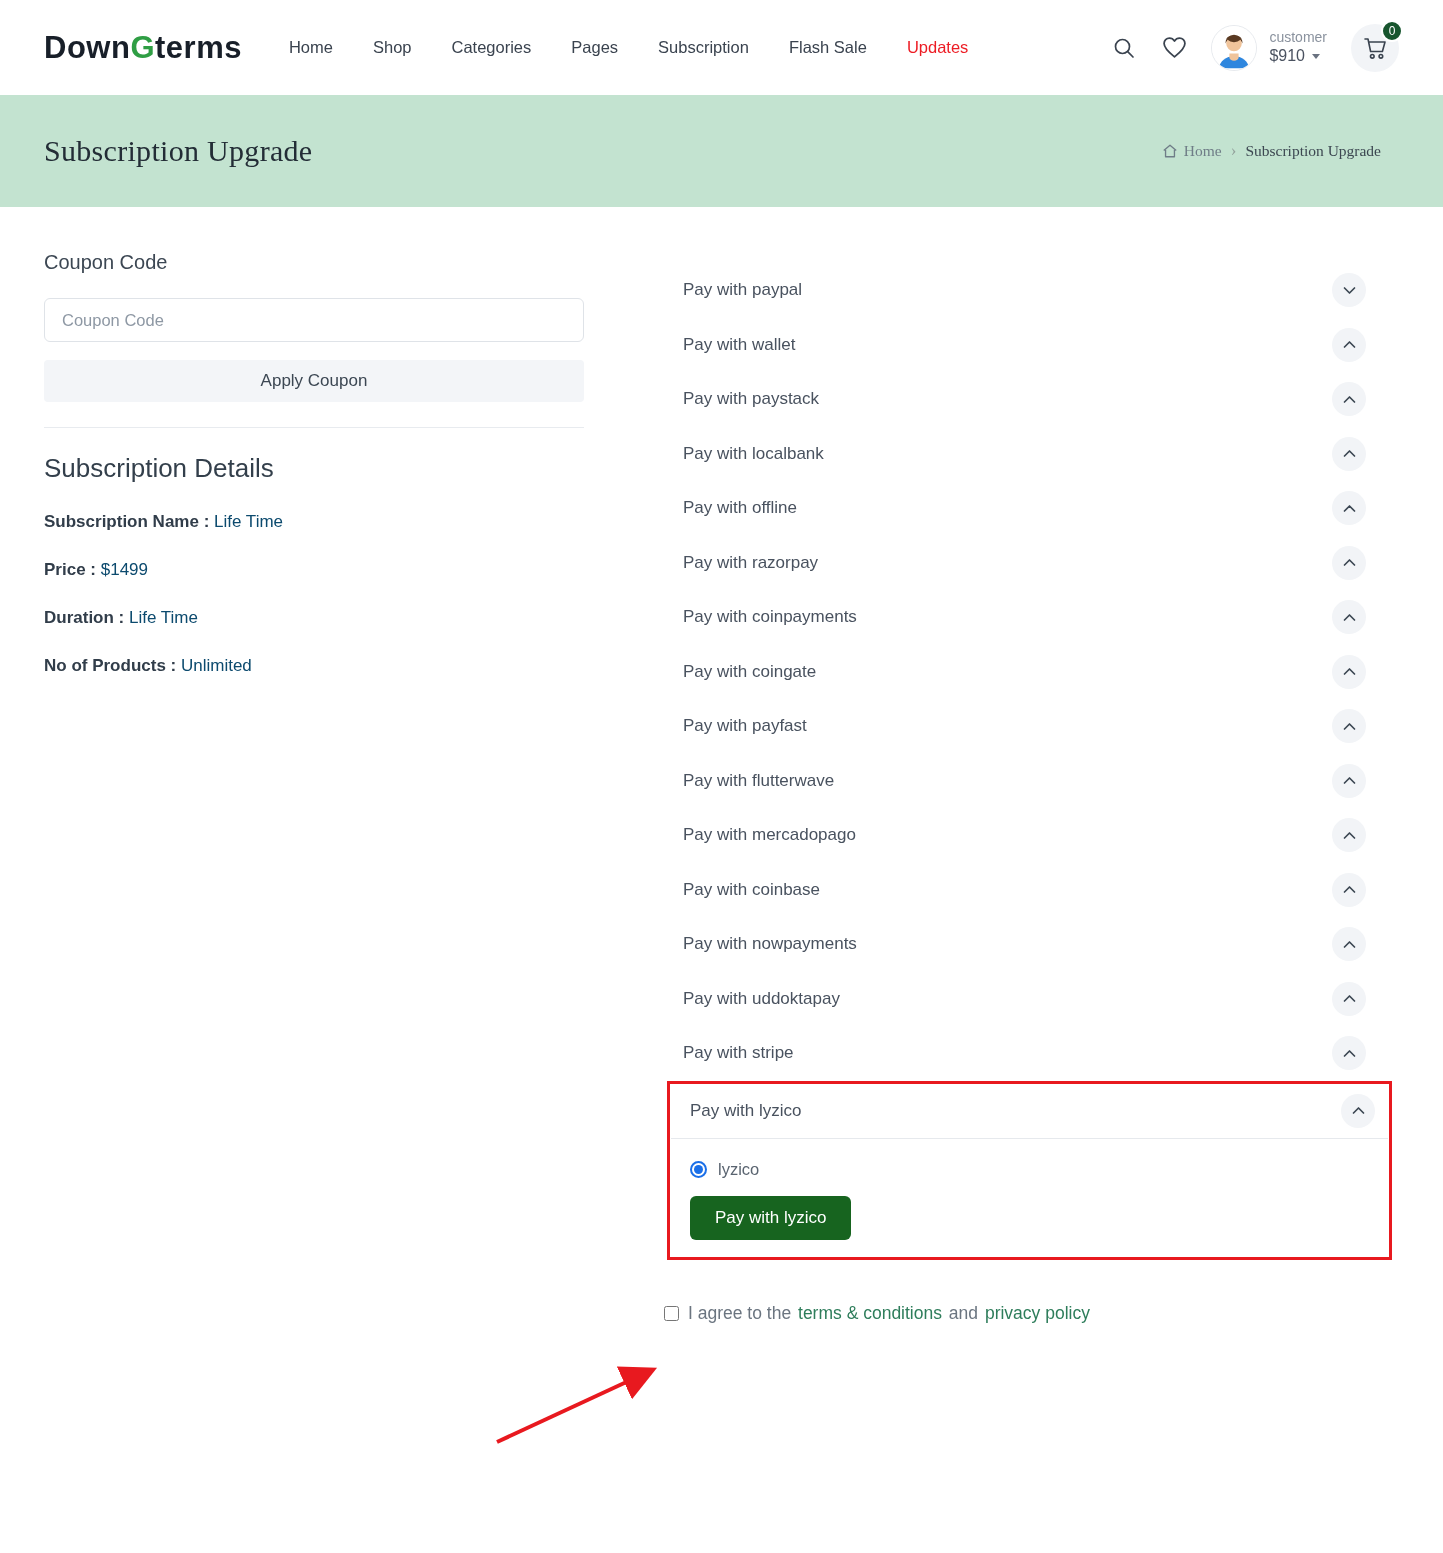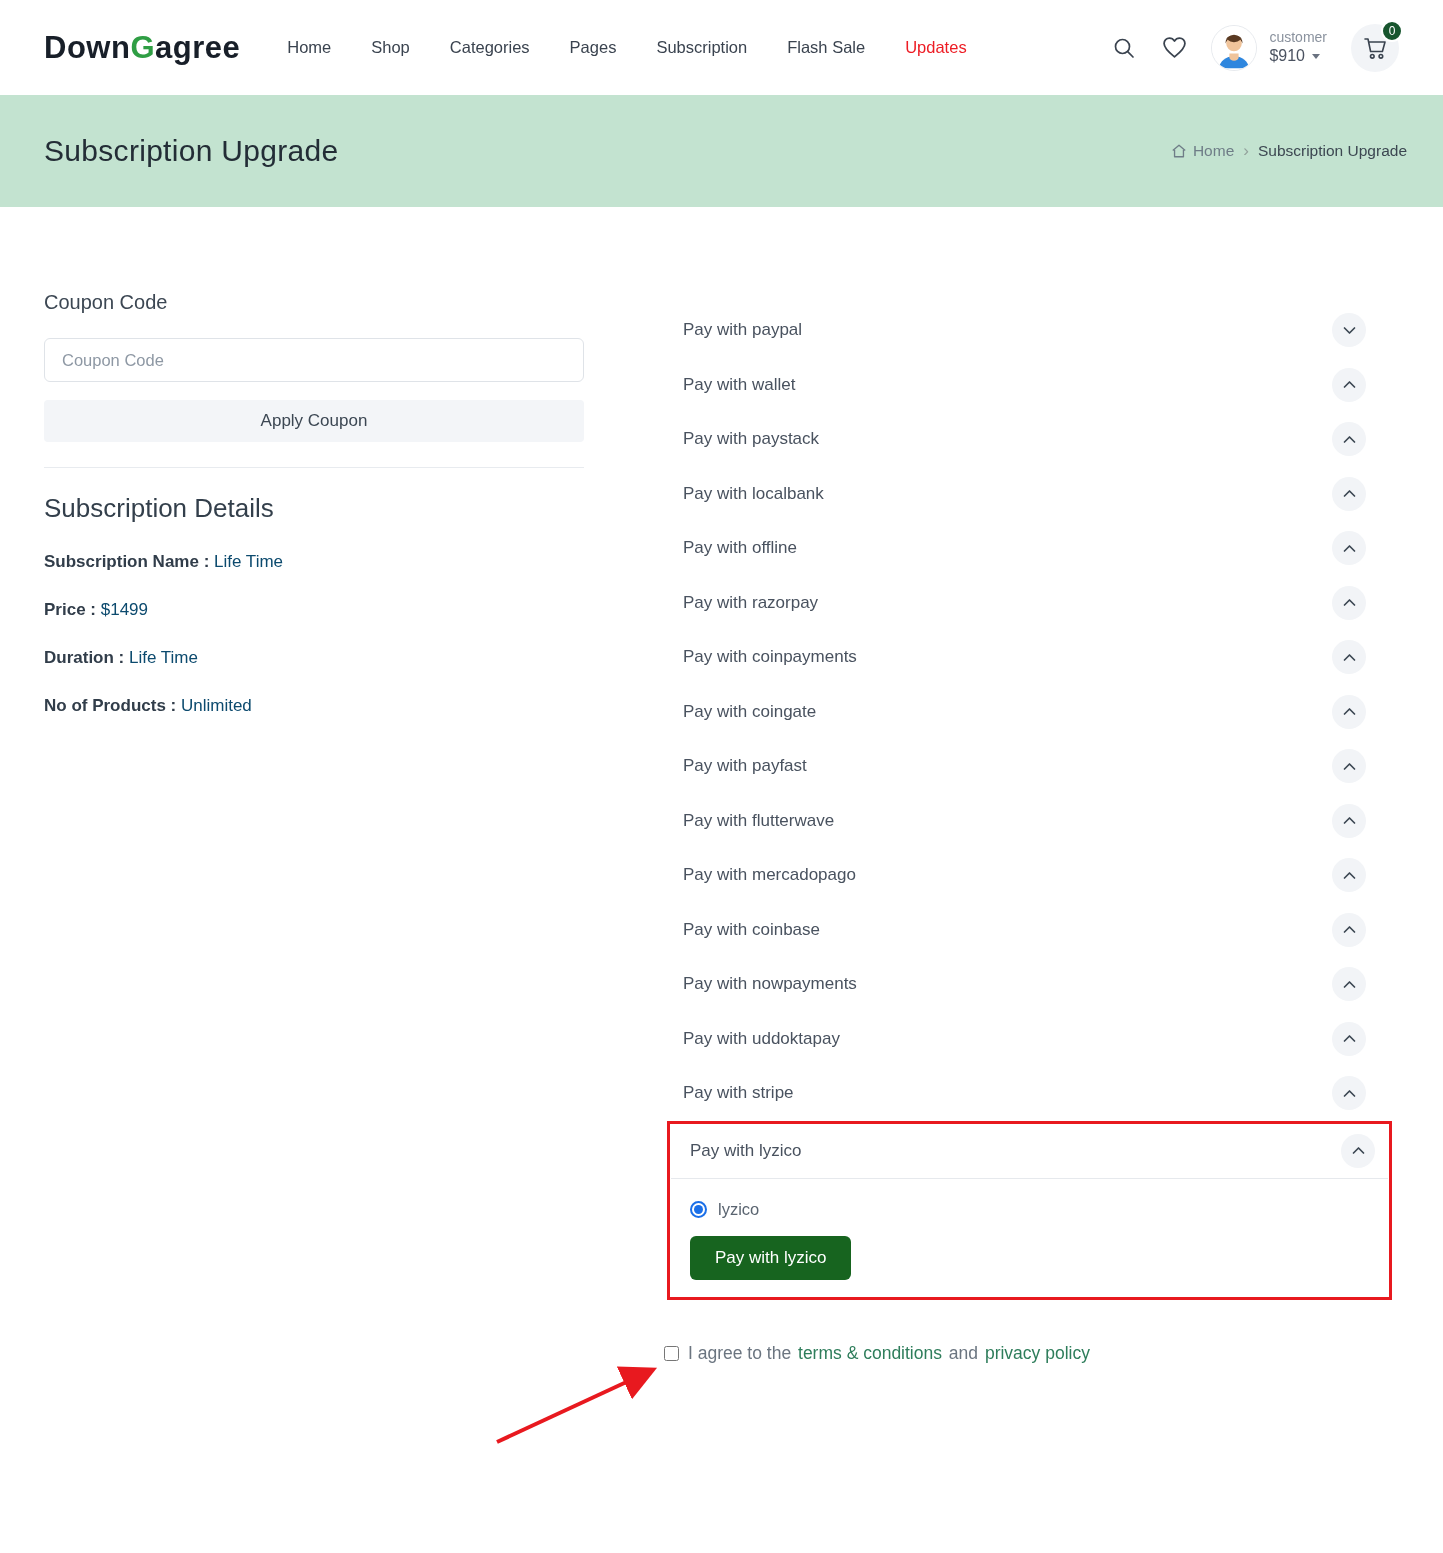--- a/index.html
+++ b/index.html
@@ -20,28 +20,28 @@
   .hicon svg { stroke:#3a434f; }
   .userbox { display:flex; align-items:center; gap:12px; cursor:pointer; }
   .avatar { width:46px; height:46px; border-radius:50%; border:1px solid #e7eaee; background:#fff; overflow:hidden; }
   .usertexts { display:flex; flex-direction:column; line-height:1.25; }
   .uname { font-size:14px; color:#8a929e; }
   .ubal { font-size:16px; color:#4a5260; display:flex; align-items:center; gap:7px; }
   .caret { width:0; height:0; border-left:4px solid transparent; border-right:4px solid transparent; border-top:5px solid #6a7280; display:inline-block; }
   .cartwrap { position:relative; width:48px; height:48px; border-radius:50%; background:#f2f4f7; display:flex; align-items:center; justify-content:center; cursor:pointer; }
   .cart-badge { position:absolute; top:-4px; right:-4px; width:22px; height:22px; border-radius:50%; background:#17552e; color:#fff; font-size:12px; display:flex; align-items:center; justify-content:center; border:2px solid #fff; }
   
-  .banner { height:112px; background:#c3e3d0; display:flex; align-items:center; justify-content:space-between; padding:0 36px 0 44px; }
+  .banner { height:112px; background:#c3e3d0; display:flex; align-items:center; justify-content:space-between; padding:0 62px 0 44px;font-family:Liberation Serif, serif; }
   .banner h1 { font-size:30px; font-weight:500; color:#232d36; letter-spacing:.3px; }
   .crumbs { display:flex; align-items:center; gap:9px; font-size:15.5px; }
   .crumbs .home { color:#6f7d87; text-decoration:none; display:flex; align-items:center; gap:6px; cursor:pointer; }
   .crumbs .sep { color:#93a29c; font-size:17px; }
   .crumbs .cur { color:#3c4751; }
   
-  .main { display:flex; padding:44px 63px 0 44px; gap:79px; align-items:flex-start;margin-top:40px; }
+  .main { display:flex; padding:44px 63px 0 44px; gap:79px; align-items:flex-start; }
   .left { width:540px; flex:none; }
   .right { flex:1; position:relative; }
   .sec-h { font-size:20px; color:#3c4753; font-weight:500; }
   .coupon-input { margin-top:24px; width:100%; height:44px; border:1px solid #dfe3e8; border-radius:6px; padding:0 17px; font-size:16.5px; color:#4a5260; font-family:inherit; outline:none; }
   .coupon-input::placeholder { color:#8e98a4; }
   .apply-btn { margin-top:18px; width:100%; height:42px; background:#f3f5f8; border:none; border-radius:4px; font-size:17px; color:#3c4753; font-family:inherit; cursor:pointer; }
   .left-div { margin-top:25px; border-top:1px solid #e8ebef; }
   .details-h { margin-top:25px; font-size:26px; font-weight:500; color:#333f4b; }
   .detail-row { margin-top:28px; font-size:17px; }
   .detail-row .lab { font-weight:700; color:#313d4a; }
@@ -67,21 +67,21 @@
   .agree a { color:#2e7d5b; text-decoration:none; cursor:pointer; }
   .agree .gap { margin:0 2px; }
   
   .arrow-svg { position:absolute; left:480px; top:1352px; pointer-events:none; }
   .spacer { height:62px; }
 </style>
 </head>
 <body>
 
 <div class="header">
-  <div class="logo"><span>Down</span><span class="accent">G</span><span>agree</span></div>
+  <div class="logo"><span>Down</span><span class="accent">G</span><span>terms</span></div>
 
   <div class="nav" id="main-nav">
       <a>Home</a>
       <a>Shop</a>
       <a>Categories</a>
       <a>Pages</a>
       <a>Subscription</a>
       <a>Flash Sale</a>
       <a class="hot">Updates</a>
     </div>

